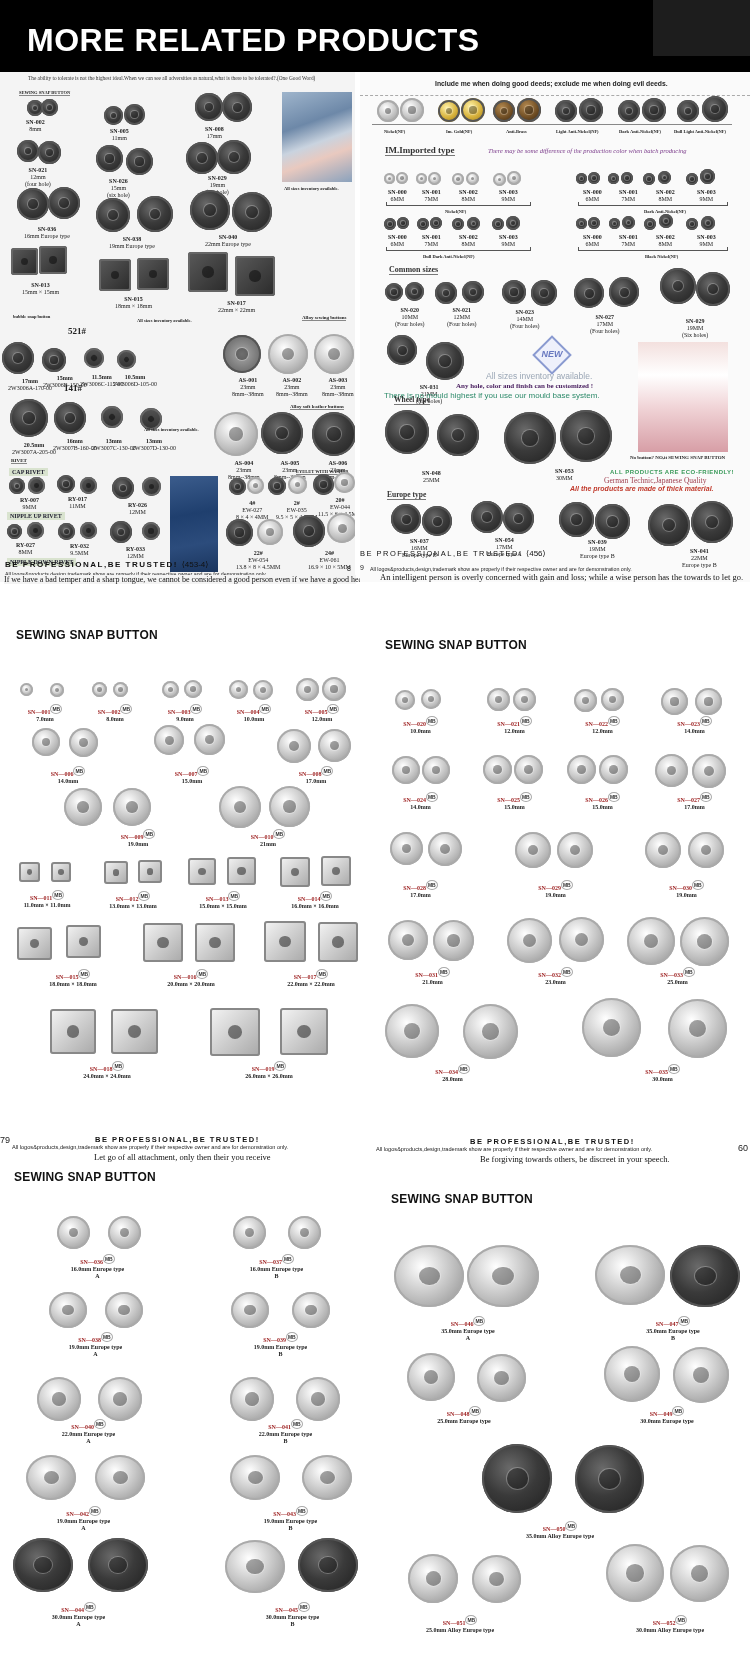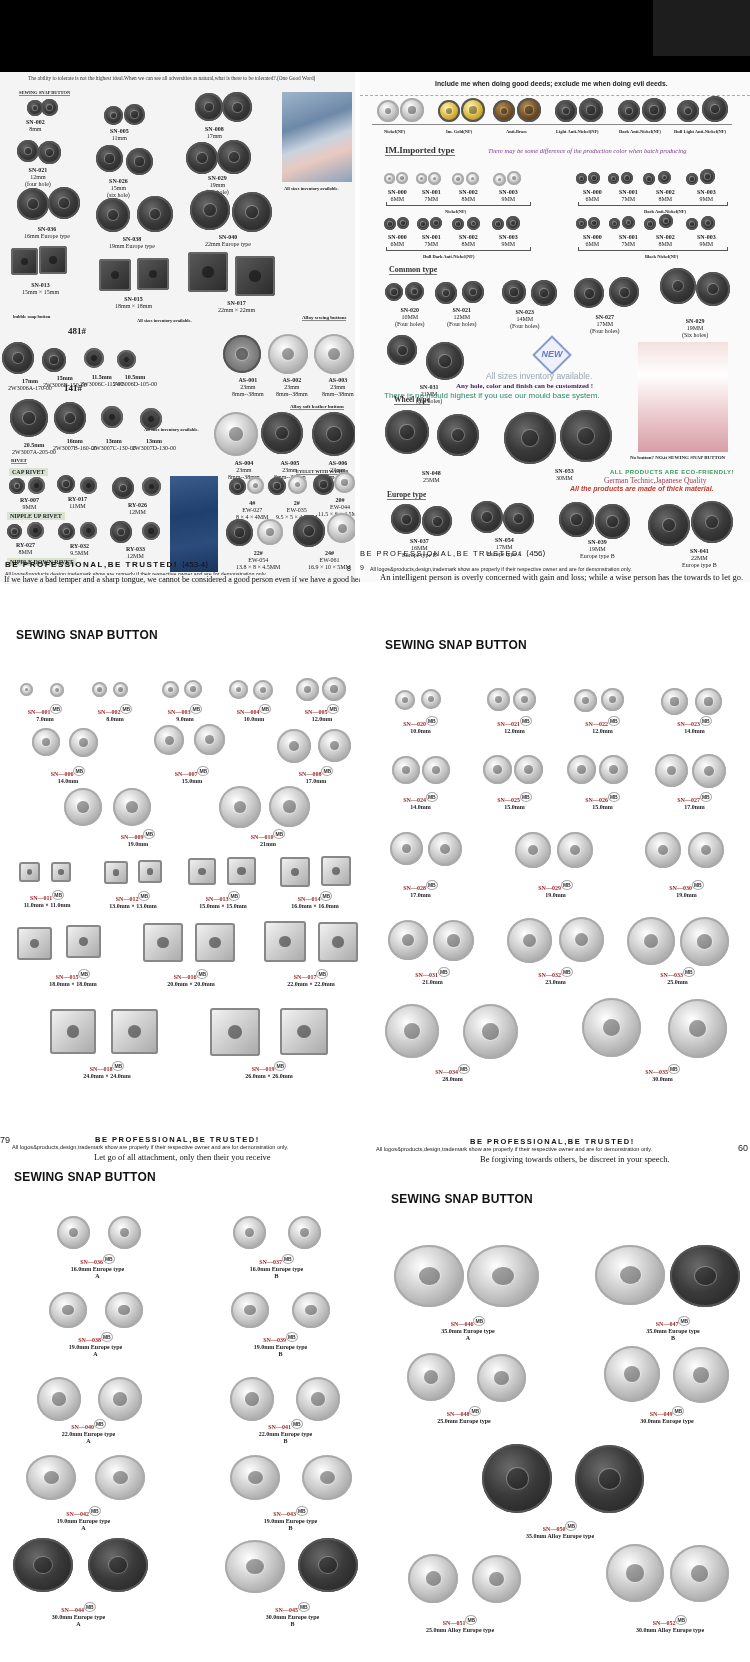--- a/index.html
+++ b/index.html
@@ -33,20 +33,21 @@
 .photo{position:absolute;overflow:hidden}
 .greenline{position:absolute;font-family:"Liberation Sans",sans-serif;color:#2d8a6a;white-space:nowrap}
 .pagenum{position:absolute;font-family:"Liberation Sans",sans-serif;font-size:9px;color:#222}
 .tag{position:absolute;background:#d9e3cf;font-size:6px;font-weight:bold;color:#223;padding:1px 3px}
 </style>
 </head>
 <body>
 
 <div class="hdr">
   <div class="corner"></div>
+  <h1>MORE RELATED PRODUCTS</h1>
 </div>
 
 <div class="panel" style="left:0;top:72px;width:355px;height:510px;">
   <div class="abs" style="left:28px;top:3px;font-size:5.3px;white-space:nowrap;color:#333">The ability to tolerate is not the highest ideal.When we can see all adversities as natural,what is there to be tolerated?.(One Good Word)</div>
   <div class="abs" style="left:19px;top:18px;font-size:4.5px;font-weight:bold;border-bottom:1px solid #888">SEWING SNAP BUTTON</div>
 
   <div class="btn" style="left:27px;top:28px;width:16px;height:16px"></div>
   <div class="btn" style="left:41px;top:27px;width:17px;height:17px"></div>
   <div class="cap" style="left:26px;top:47px"><b>SN-002</b><span>8mm</span></div>
 
@@ -92,21 +93,21 @@
   <div class="sq" style="left:99px;top:187px;width:32px;height:32px"></div>
   <div class="sq" style="left:137px;top:186px;width:32px;height:32px"></div>
   <div class="cap" style="left:115px;top:224px"><b>SN-015</b><span>18mm × 18mm</span></div>
 
   <div class="sq" style="left:188px;top:180px;width:40px;height:40px"></div>
   <div class="sq" style="left:235px;top:184px;width:40px;height:40px"></div>
   <div class="cap" style="left:218px;top:228px"><b>SN-017</b><span>22mm × 22mm</span></div>
 
   <div class="abs" style="left:13px;top:242px;font-size:4.5px;font-weight:bold">bubble snap button</div>
   <div class="abs" style="left:137px;top:246px;font-size:4.5px;font-weight:bold">All sizes inventory available.</div>
-  <div class="abs" style="left:68px;top:254px;font-size:9px;font-weight:bold">481#</div>
+  <div class="abs" style="left:68px;top:254px;font-size:9px;font-weight:bold">521#</div>
   <div class="btn" style="left:2px;top:270px;width:32px;height:32px"></div>
   <div class="btn" style="left:42px;top:276px;width:24px;height:24px"></div>
   <div class="sq" style="left:84px;top:276px;width:20px;height:20px;transform:rotate(45deg);border-radius:50%"></div>
   <div class="sq" style="left:117px;top:278px;width:19px;height:19px;transform:rotate(45deg);border-radius:50%"></div>
   <div class="cap" style="left:8px;top:306px"><b>17mm</b><span>2W3006A-170-00</span></div>
   <div class="cap" style="left:43px;top:303px"><b>15mm</b><span>2W3006B-150-00</span></div>
   <div class="cap" style="left:80px;top:302px"><b>11.5mm</b><span>2W3006C-115-00</span></div>
   <div class="cap" style="left:113px;top:302px"><b>10.5mm</b><span>2W3006D-105-00</span></div>
 
   <div class="abs" style="left:64px;top:311px;font-size:9px;font-weight:bold">141#</div>
@@ -271,21 +272,21 @@
     <div class="btn" style="left:326px;top:146px;width:12px;height:12px"></div>
       <div class="btn" style="left:341px;top:144px;width:14px;height:14px"></div>
     <div class="cap" style="left:223px;top:162px"><b>SN-000</b><span>6MM</span></div>
     <div class="cap" style="left:259px;top:162px"><b>SN-001</b><span>7MM</span></div>
     <div class="cap" style="left:296px;top:162px"><b>SN-002</b><span>8MM</span></div>
     <div class="cap" style="left:337px;top:162px"><b>SN-003</b><span>9MM</span></div>
     <div class="abs" style="left:218px;top:175px;width:150px;height:4px;border:1px solid #555;border-top:none"></div>
     <div class="cap" style="left:285px;top:181px;font-weight:bold;font-size:4.5px">Black Nickel(NF)</div>
   </div>
 
-  <div class="sec-title" style="left:29px;top:193px;font-size:8px">Common type</div>
+  <div class="sec-title" style="left:29px;top:193px;font-size:8px">Common sizes</div>
   <div class="btn" style="left:25px;top:211px;width:18px;height:18px"></div>
     <div class="btn" style="left:45px;top:210px;width:19px;height:19px"></div>
   <div class="cap" style="left:35px;top:235px"><b>SN-020</b><span>10MM</span><br><span>(Four holes)</span></div>
   <div class="btn" style="left:75px;top:210px;width:22px;height:22px"></div>
     <div class="btn" style="left:102px;top:209px;width:22px;height:22px"></div>
   <div class="cap" style="left:87px;top:235px"><b>SN-021</b><span>12MM</span><br><span>(Four holes)</span></div>
   <div class="btn" style="left:142px;top:208px;width:24px;height:24px"></div>
     <div class="btn" style="left:171px;top:208px;width:26px;height:26px"></div>
   <div class="cap" style="left:150px;top:237px"><b>SN-023</b><span>14MM</span><br><span>(Four holes)</span></div>
   <div class="btn" style="left:214px;top:206px;width:30px;height:30px"></div>

